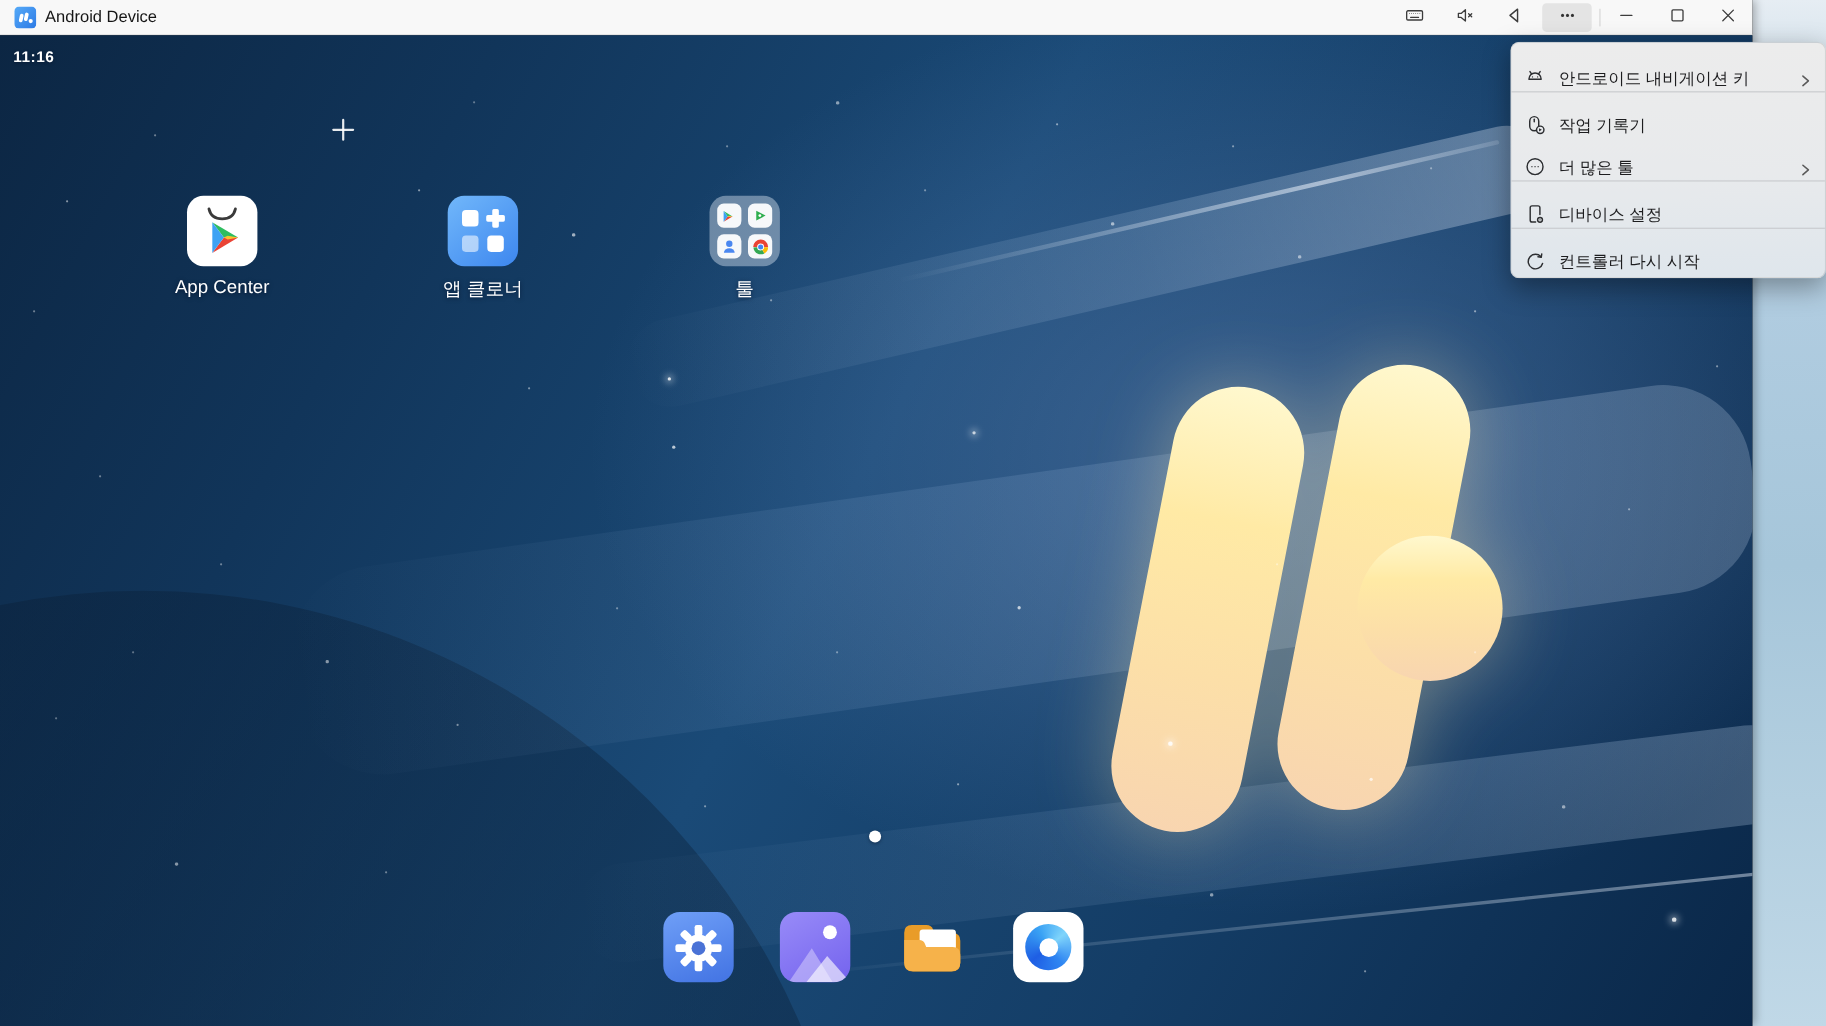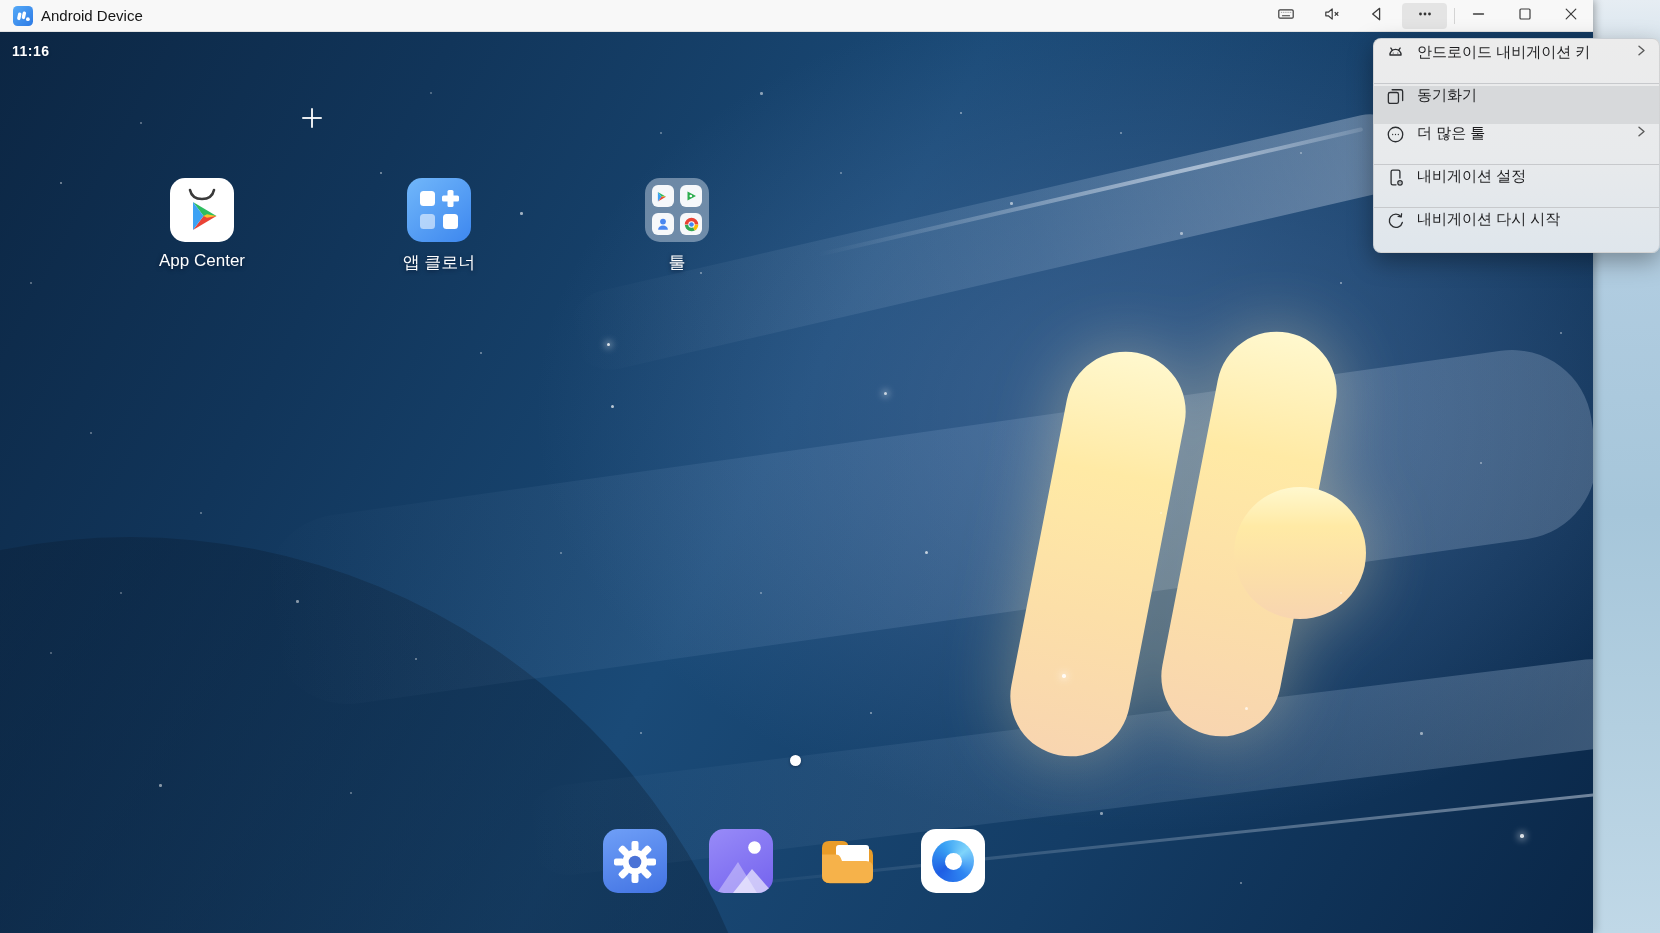--- a/index.html
+++ b/index.html
@@ -60,21 +60,21 @@
     background:conic-gradient(from 230deg, #1e5ee4, #39a1f4 28%, #7fd4fb 50%, #2f86f2 75%, #1e5ee4); }
   .orb::after { content:""; position:absolute; left:12.5px; top:12.5px; width:17px; height:17px; border-radius:50%; background:#fff; }
   .page-dot { position:absolute; left:790px; top:723px; width:11px; height:11px; border-radius:50%;
     background:#fff; box-shadow:0 1px 3px rgba(0,10,30,.4); }
 
   
   .menu { position:absolute; left:1373px; top:38px; width:287px; z-index:10; padding:4px 0;
     background:linear-gradient(180deg,#ececec 0%,#e8eaec 55%,#dfe6ec 100%);
     border:1px solid rgba(0,0,0,.10); border-radius:8px;
     box-shadow:0 8px 24px rgba(0,0,0,.35); }
-  .mi { height:38px; display:flex; align-items:flex-start; gap:11px; padding:0 12px 0 11px;
+  .mi { height:38px; display:flex; align-items:flex-end; gap:11px; padding:0 12px 0 11px;
     font-size:15px; color:#1d1d1f; cursor:default; }
   .mi.hl { background:#d7d9db; }
   .mi-ic { width:21px; height:21px; flex:0 0 21px; display:flex; align-items:center; justify-content:center; }
   .mi-chev { margin-left:auto; display:flex; align-items:center; }
   .mdiv { height:1px; background:#c7c9cc; margin:2px 0; }
 </style>
 </head>
 <body>
 
 <div class="stage">
@@ -358,28 +358,30 @@
           </svg>
         </span>
     <span class="mi-label">안드로이드 내비게이션 키</span>
     <span class="mi-chev">
           <svg width="12" height="15" viewBox="0 0 12 15">
             <polyline points="4,3.2 9,7.5 4,11.8" stroke="#5a5a5a" stroke-width="1.4" fill="none" stroke-linecap="round" stroke-linejoin="round"></polyline>
           </svg>
         </span>
       </div>
       <div class="mdiv"></div>
-      <div class="mi hl">
+      <div class="mi">
         <span class="mi-ic">
           <svg width="21" height="21" viewBox="0 0 20 20">
-            <rect x="3.2" y="6.2" width="9.6" height="10.4" rx="1.6" stroke="#2c2e31" stroke-width="1.25" fill="none" stroke-linecap="round" stroke-linejoin="round"></rect>
-            <path d="M6.8,3.6 h8.4 q1.6,0 1.6,1.6 v8.6" stroke="#2c2e31" stroke-width="1.25" fill="none" stroke-linecap="round" stroke-linejoin="round"></path>
-          </svg>
-        </span>
-    <span class="mi-label">동기화기</span>
+            <rect x="5.4" y="2.9" width="7.8" height="12.2" rx="3.9" stroke="#2c2e31" stroke-width="1.25" fill="none" stroke-linecap="round" stroke-linejoin="round"></rect>
+            <line x1="9.3" y1="5.2" x2="9.3" y2="7.4" stroke="#2c2e31" stroke-width="1.25" fill="none" stroke-linecap="round" stroke-linejoin="round"></line>
+            <circle cx="14.5" cy="14.3" r="3.2" fill="#e9ebee" stroke="#2c2e31" stroke-width="1.25" stroke-linecap="round" stroke-linejoin="round"></circle>
+            <path d="M13.5,12.9 v2.8 l2.4,-1.4 z" fill="#2c2e31"></path>
+          </svg>
+        </span>
+    <span class="mi-label">작업 기록기</span>
     </div>
       <div class="mi">
         <span class="mi-ic">
           <svg width="21" height="21" viewBox="0 0 20 20">
             <circle cx="10" cy="10" r="6.9" stroke="#2c2e31" stroke-width="1.25" fill="none" stroke-linecap="round" stroke-linejoin="round"></circle>
             <g fill="#2c2e31">
               <circle cx="7.3" cy="10" r="0.6"></circle>
               <circle cx="10" cy="10" r="0.6"></circle>
               <circle cx="12.7" cy="10" r="0.6"></circle>
             </g>
@@ -394,26 +396,26 @@
       </div>
       <div class="mdiv"></div>
       <div class="mi">
         <span class="mi-ic">
           <svg width="21" height="21" viewBox="0 0 20 20">
             <path d="M14.2,10.5 V4.6 q0,-1.6 -1.6,-1.6 H7.4 q-1.6,0 -1.6,1.6 v10.8 q0,1.6 1.6,1.6 h3.1" stroke="#2c2e31" stroke-width="1.25" fill="none" stroke-linecap="round" stroke-linejoin="round"></path>
             <circle cx="14.3" cy="15.1" r="2.1" stroke="#2c2e31" stroke-width="1.25" fill="none" stroke-linecap="round" stroke-linejoin="round"></circle>
             <circle cx="14.3" cy="15.1" r="0.55" fill="#2c2e31"></circle>
           </svg>
         </span>
-    <span class="mi-label">내비게이션 설정</span>
+    <span class="mi-label">디바이스 설정</span>
     </div>
       <div class="mdiv"></div>
       <div class="mi">
         <span class="mi-ic">
           <svg width="21" height="21" viewBox="0 0 20 20">
             <path d="M15.3,6.3 a6.3,6.3 0 1 0 1.2,5.6" stroke="#2c2e31" stroke-width="1.25" fill="none" stroke-linecap="round" stroke-linejoin="round"></path>
             <polyline points="15.8,3.6 15.4,6.5 12.5,6.1" stroke="#2c2e31" stroke-width="1.25" fill="none" stroke-linecap="round" stroke-linejoin="round"></polyline>
           </svg>
         </span>
-    <span class="mi-label">내비게이션 다시 시작</span>
+    <span class="mi-label">컨트롤러 다시 시작</span>
     </div>
     </div>
 </div>
 
 </body></html>

